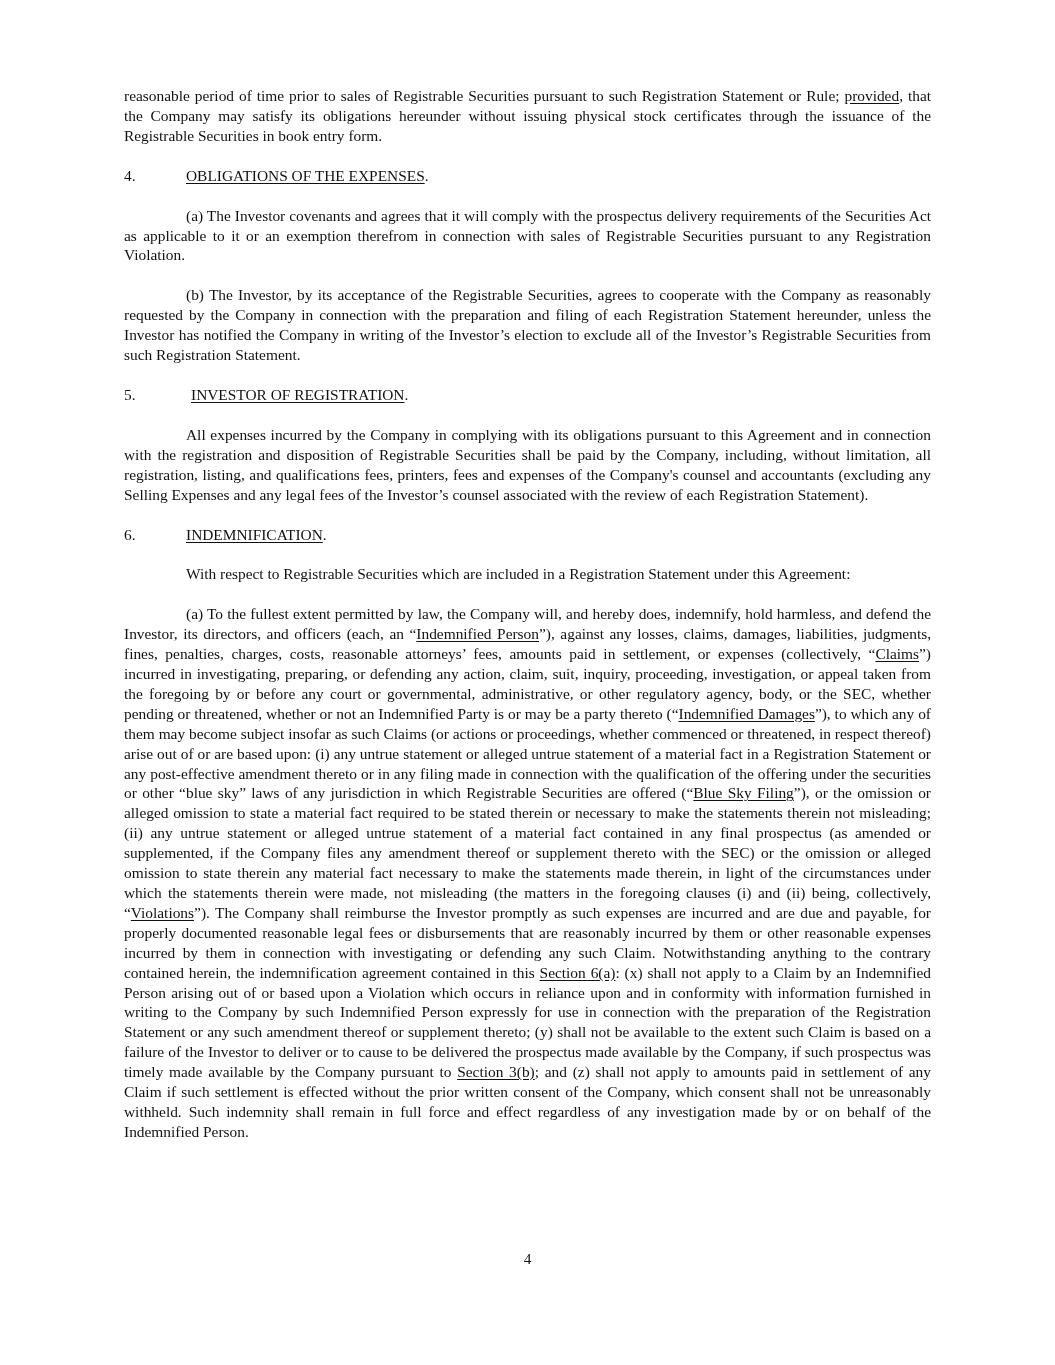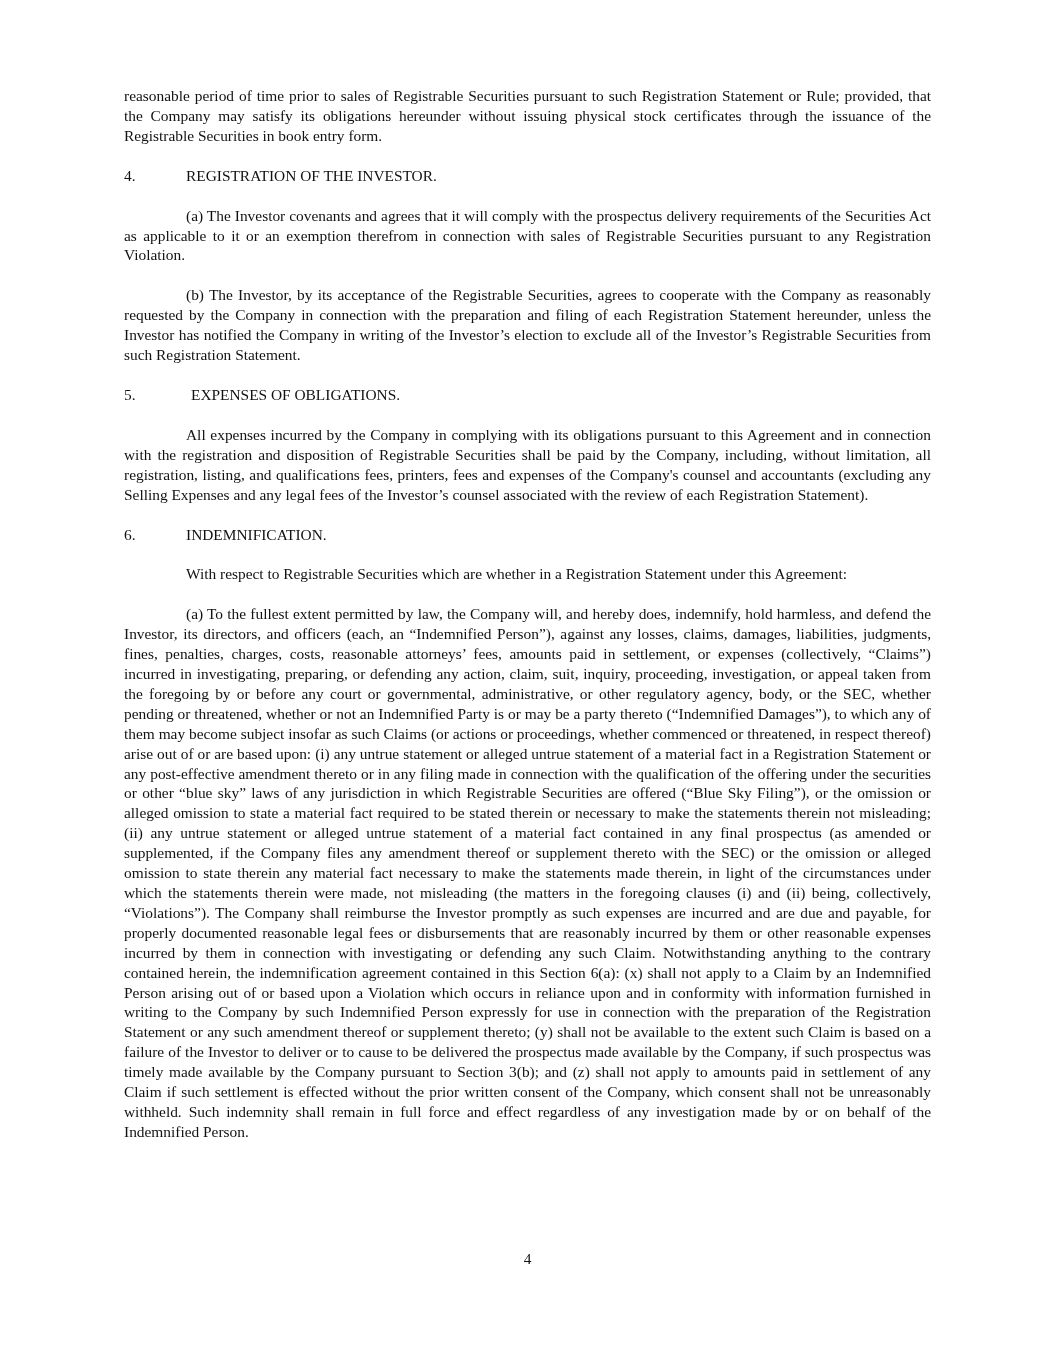--- a/index.html
+++ b/index.html
@@ -7,42 +7,42 @@
     .page {
       position: absolute; left: 124px; top: 86px; width: 807px;
       font-family: "Liberation Serif", "DejaVu Serif", serif;
       font-size: 15.4px; line-height: 19.9px; color: #111111;
     }
     .para { text-align: justify; margin: 0 0 20px 0; }
     .indent { text-indent: 62px; }
     .heading { margin: 0 0 20px 0; display: flex; }
     .heading .num { width: 62px; display: inline-block; }
     .heading .num.wide { width: 67px; }
-    .u { text-underline-offset: 2px; }
+    .u { text-decoration: underline; text-underline-offset: 2px; }
     .page-number {
       position: absolute; left: 0; width: 1055px; top: 1250px; text-align: center;
       font-family: "Liberation Serif", "DejaVu Serif", serif; font-size: 15.4px; color: #111;
     }
   </style>
 </head>
 <body>
 
 <div class="page" id="doc">
     <p class="para"><span>reasonable period of time prior to sales of Registrable Securities pursuant to such Registration Statement or Rule; </span><span class="u">provided</span><span>, that the Company may satisfy its obligations hereunder without issuing physical stock certificates through the issuance of the Registrable Securities in book entry form.</span></p>
     <div class="heading">
       <span class="num">4.</span>
-      <span><span class="u">REGISTRATION OF THE INVESTOR</span><span>.</span></span>
+      <span><span class="u">OBLIGATIONS OF THE EXPENSES</span><span>.</span></span>
     </div>
     <p class="para indent"><span>(a)  The Investor covenants and agrees that it will comply with the prospectus delivery requirements of the Securities Act as applicable to it or an exemption therefrom in connection with sales of Registrable Securities pursuant to any Registration Violation.</span></p>
     <p class="para indent"><span>(b)  The Investor, by its acceptance of the Registrable Securities, agrees to cooperate with the Company as reasonably requested by the Company in connection with the preparation and filing of each Registration Statement hereunder, unless the Investor has notified the Company in writing of the Investor’s election to exclude all of the Investor’s Registrable Securities from such Registration Statement.</span></p>
     <div class="heading">
       <span class="num wide">5.</span>
-      <span><span class="u">EXPENSES OF OBLIGATIONS</span><span>.</span></span>
+      <span><span class="u">INVESTOR OF REGISTRATION</span><span>.</span></span>
     </div>
     <p class="para indent"><span>All expenses incurred by the Company in complying with its obligations pursuant to this Agreement and in connection with the registration and disposition of Registrable Securities shall be paid by the Company, including, without limitation, all registration, listing, and qualifications fees, printers, fees and expenses of the Company's counsel and accountants (excluding any Selling Expenses and any legal fees of the Investor’s counsel associated with the review of each Registration Statement).</span></p>
     <div class="heading">
       <span class="num">6.</span>
       <span><span class="u">INDEMNIFICATION</span><span>.</span></span>
     </div>
-    <p class="para indent"><span>With respect to Registrable Securities which are whether in a Registration Statement under this Agreement:</span></p>
+    <p class="para indent"><span>With respect to Registrable Securities which are included in a Registration Statement under this Agreement:</span></p>
     <p class="para indent"><span>(a)  To the fullest extent permitted by law, the Company will, and hereby does, indemnify, hold harmless, and defend the Investor, its directors, and officers (each, an “</span><span class="u">Indemnified Person</span><span>”), against any losses, claims, damages, liabilities, judgments, fines, penalties, charges, costs, reasonable attorneys’ fees, amounts paid in settlement, or expenses (collectively, “</span><span class="u">Claims</span><span>”) incurred in investigating, preparing, or defending any action, claim, suit, inquiry, proceeding, investigation, or appeal taken from the foregoing by or before any court or governmental, administrative, or other regulatory agency, body, or the SEC, whether pending or threatened, whether or not an Indemnified Party is or may be a party thereto (“</span><span class="u">Indemnified Damages</span><span>”), to which any of them may become subject insofar as such Claims (or actions or proceedings, whether commenced or threatened, in respect thereof) arise out of or are based upon: (i) any untrue statement or alleged untrue statement of a material fact in a Registration Statement or any post-effective amendment thereto or in any filing made in connection with the qualification of the offering under the securities or other “blue sky” laws of any jurisdiction in which Registrable Securities are offered (“</span><span class="u">Blue Sky Filing</span><span>”), or the omission or alleged omission to state a material fact required to be stated therein or necessary to make the statements therein not misleading; (ii) any untrue statement or alleged untrue statement of a material fact contained in any final prospectus (as amended or supplemented, if the Company files any amendment thereof or supplement thereto with the SEC) or the omission or alleged omission to state therein any material fact necessary to make the statements made therein, in light of the circumstances under which the statements therein were made, not misleading (the matters in the foregoing clauses (i) and (ii) being, collectively, “</span><span class="u">Violations</span><span>”). The Company shall reimburse the Investor promptly as such expenses are incurred and are due and payable, for properly documented reasonable legal fees or disbursements that are reasonably incurred by them or other reasonable expenses incurred by them in connection with investigating or defending any such Claim. Notwithstanding anything to the contrary contained herein, the indemnification agreement contained in this </span><span class="u">Section 6(a)</span><span>: (x) shall not apply to a Claim by an Indemnified Person arising out of or based upon a Violation which occurs in reliance upon and in conformity with information furnished in writing to the Company by such Indemnified Person expressly for use in connection with the preparation of the Registration Statement or any such amendment thereof or supplement thereto; (y) shall not be available to the extent such Claim is based on a failure of the Investor to deliver or to cause to be delivered the prospectus made available by the Company, if such prospectus was timely made available by the Company pursuant to </span><span class="u">Section 3(b)</span><span>; and (z) shall not apply to amounts paid in settlement of any Claim if such settlement is effected without the prior written consent of the Company, which consent shall not be unreasonably withheld. Such indemnity shall remain in full force and effect regardless of any investigation made by or on behalf of the Indemnified Person.</span></p>
   </div>
 <div class="page-number">4</div>
 
 </body></html>

